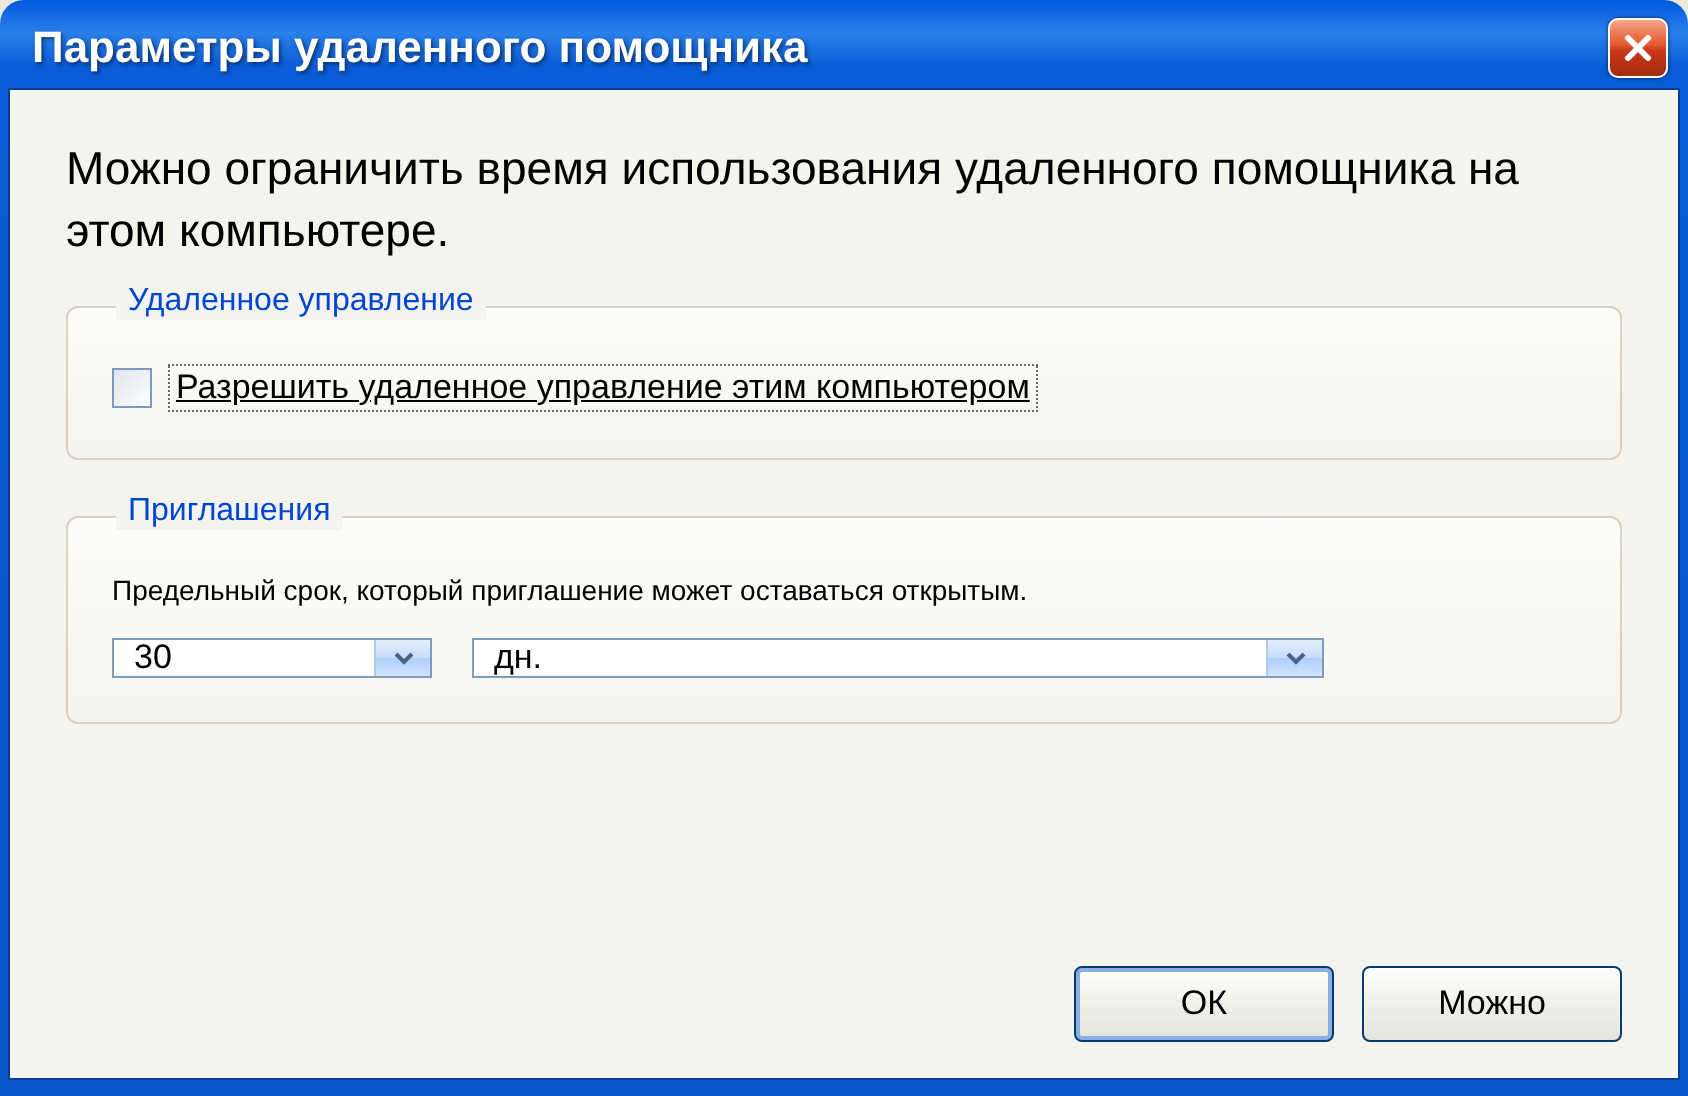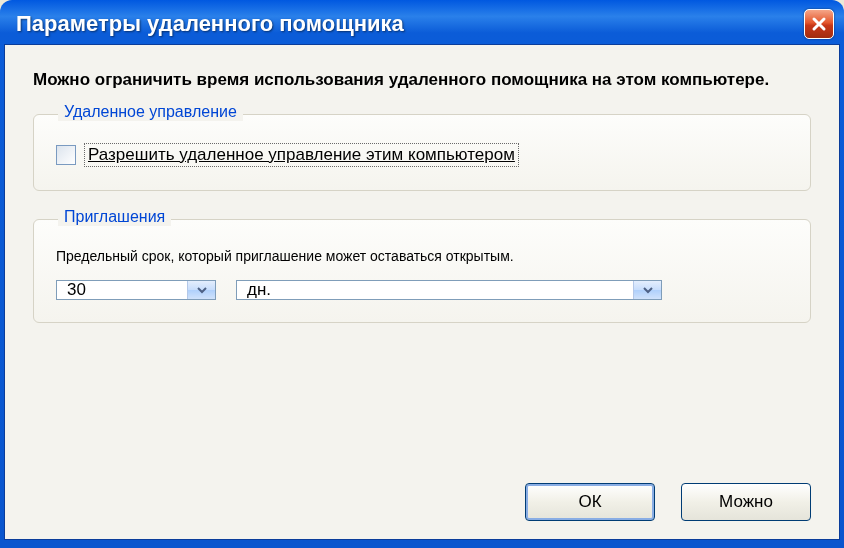--- a/index.html
+++ b/index.html
@@ -52,25 +52,24 @@
       height: 16px;
     }
     .client-area {
       background: #f4f3ee;
       height: calc(100% - 44px);
       border: 1px solid #0a3c9a;
       padding: 24px 28px 18px 28px;
       position: relative;
     }
     .intro-text {
-      font-size: 17px;
+      font-size: 23px;
       color: #000000;
       line-height: 1.35;
       margin-bottom: 22px;
-      font-weight: bold;
     }
     .groupbox {
       border: 1px solid #d6d3c6;
       border-radius: 6px;
       padding: 28px 22px 22px 22px;
       margin-bottom: 28px;
       position: relative;
       background: linear-gradient(to bottom, #fdfdfb 0%, #f5f4ee 100%);
     }
     .groupbox-legend {
@@ -143,21 +142,21 @@
     }
     .dropdown-arrow svg {
       width: 12px;
       height: 12px;
     }
     .button-row {
       position: absolute;
       bottom: 18px;
       right: 28px;
       display: flex;
-      gap: 26px;
+      gap: 14px;
     }
     .btn {
       min-width: 130px;
       height: 38px;
       border: 1px solid #003c74;
       border-radius: 4px;
       background: linear-gradient(to bottom, #ffffff 0%, #f1f0e7 50%, #e5e4da 100%);
       font-size: 17px;
       font-family: inherit;
       cursor: pointer;

